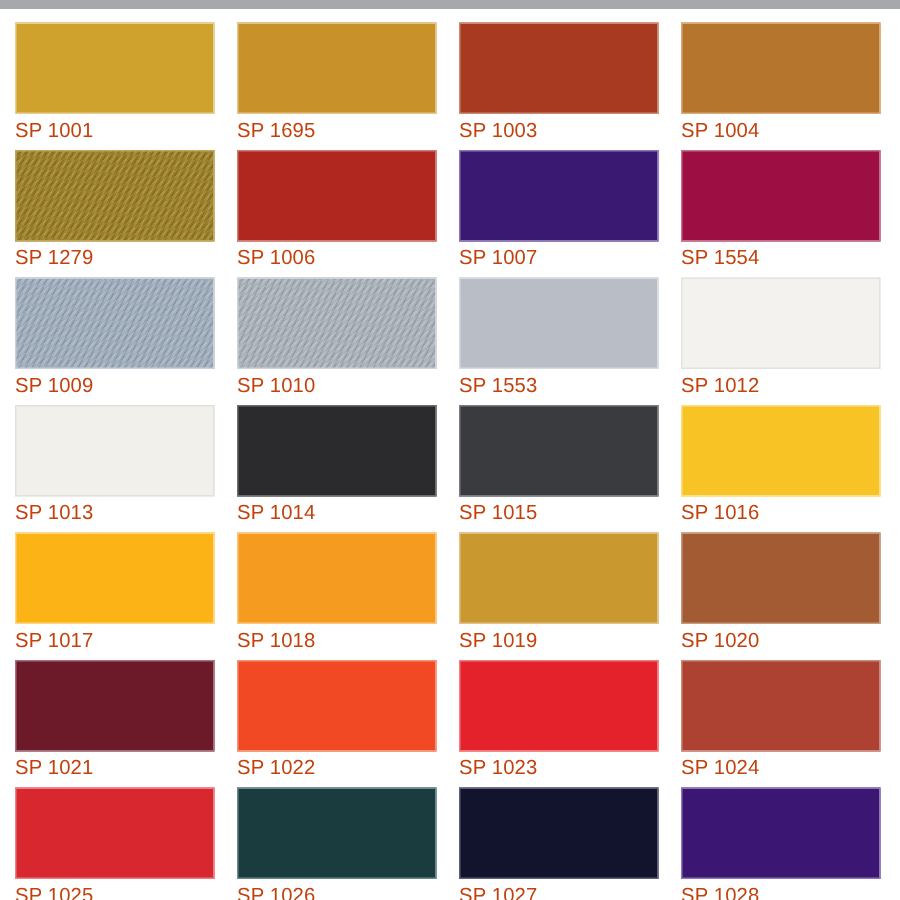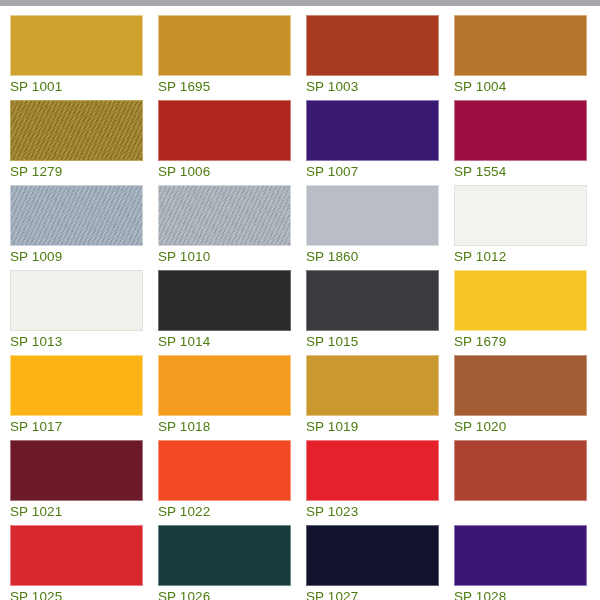--- a/index.html
+++ b/index.html
@@ -77,21 +77,21 @@
         rgba(0,0,0,0.00) 2px,
         rgba(0,0,0,0.00) 3px
       );
     opacity: 0.85;
     pointer-events: none;
   }
 
   .swatch-label {
     font-size: 13.5px;
     line-height: 15px;
-    color: #4d7c0f;
+    color: #c2410c;
     letter-spacing: 0.1px;
     margin-top: 3px;
     white-space: nowrap;
   }
 </style>
 </head>
 <body style="background: rgb(255, 255, 255);">
 
 <div id="top-bar" style="background: rgb(166, 168, 171);"></div>
 
@@ -131,41 +131,41 @@
     <div class="swatch-cell">
       <div class="swatch-chip metallic" style="background: rgb(159, 173, 189); border: 1px solid rgb(200, 208, 218);"></div>
       <div class="swatch-label">SP 1009</div>
     </div>
     <div class="swatch-cell">
       <div class="swatch-chip metallic" style="background: rgb(170, 178, 186); border: 1px solid rgb(207, 212, 217);"></div>
       <div class="swatch-label">SP 1010</div>
     </div>
     <div class="swatch-cell">
       <div class="swatch-chip" style="background: rgb(184, 189, 198); border: 1px solid rgb(216, 219, 224);"></div>
-      <div class="swatch-label">SP 1860</div>
+      <div class="swatch-label">SP 1553</div>
     </div>
     <div class="swatch-cell">
       <div class="swatch-chip" style="background: rgb(244, 242, 238); border: 1px solid rgb(228, 226, 222);"></div>
       <div class="swatch-label">SP 1012</div>
     </div>
     <div class="swatch-cell">
       <div class="swatch-chip" style="background: rgb(242, 240, 234); border: 1px solid rgb(226, 224, 218);"></div>
       <div class="swatch-label">SP 1013</div>
     </div>
     <div class="swatch-cell">
       <div class="swatch-chip" style="background: rgb(43, 43, 45); border: 1px solid rgb(109, 109, 112);"></div>
       <div class="swatch-label">SP 1014</div>
     </div>
     <div class="swatch-cell">
       <div class="swatch-chip" style="background: rgb(58, 59, 63); border: 1px solid rgb(123, 124, 128);"></div>
       <div class="swatch-label">SP 1015</div>
     </div>
     <div class="swatch-cell">
       <div class="swatch-chip" style="background: rgb(247, 195, 37); border: 1px solid rgb(251, 224, 141);"></div>
-      <div class="swatch-label">SP 1679</div>
+      <div class="swatch-label">SP 1016</div>
     </div>
     <div class="swatch-cell">
       <div class="swatch-chip" style="background: rgb(251, 179, 22); border: 1px solid rgb(253, 215, 130);"></div>
       <div class="swatch-label">SP 1017</div>
     </div>
     <div class="swatch-cell">
       <div class="swatch-chip" style="background: rgb(245, 155, 31); border: 1px solid rgb(249, 200, 127);"></div>
       <div class="swatch-label">SP 1018</div>
     </div>
     <div class="swatch-cell">
@@ -183,20 +183,21 @@
     <div class="swatch-cell">
       <div class="swatch-chip" style="background: rgb(240, 73, 35); border: 1px solid rgb(246, 147, 123);"></div>
       <div class="swatch-label">SP 1022</div>
     </div>
     <div class="swatch-cell">
       <div class="swatch-chip" style="background: rgb(228, 34, 44); border: 1px solid rgb(239, 124, 129);"></div>
       <div class="swatch-label">SP 1023</div>
     </div>
     <div class="swatch-cell">
       <div class="swatch-chip" style="background: rgb(173, 66, 50); border: 1px solid rgb(203, 138, 126);"></div>
+      <div class="swatch-label">SP 1024</div>
     </div>
     <div class="swatch-cell">
       <div class="swatch-chip" style="background: rgb(217, 39, 48); border: 1px solid rgb(234, 127, 132);"></div>
       <div class="swatch-label">SP 1025</div>
     </div>
     <div class="swatch-cell">
       <div class="swatch-chip" style="background: rgb(26, 60, 62); border: 1px solid rgb(109, 138, 140);"></div>
       <div class="swatch-label">SP 1026</div>
     </div>
     <div class="swatch-cell">

